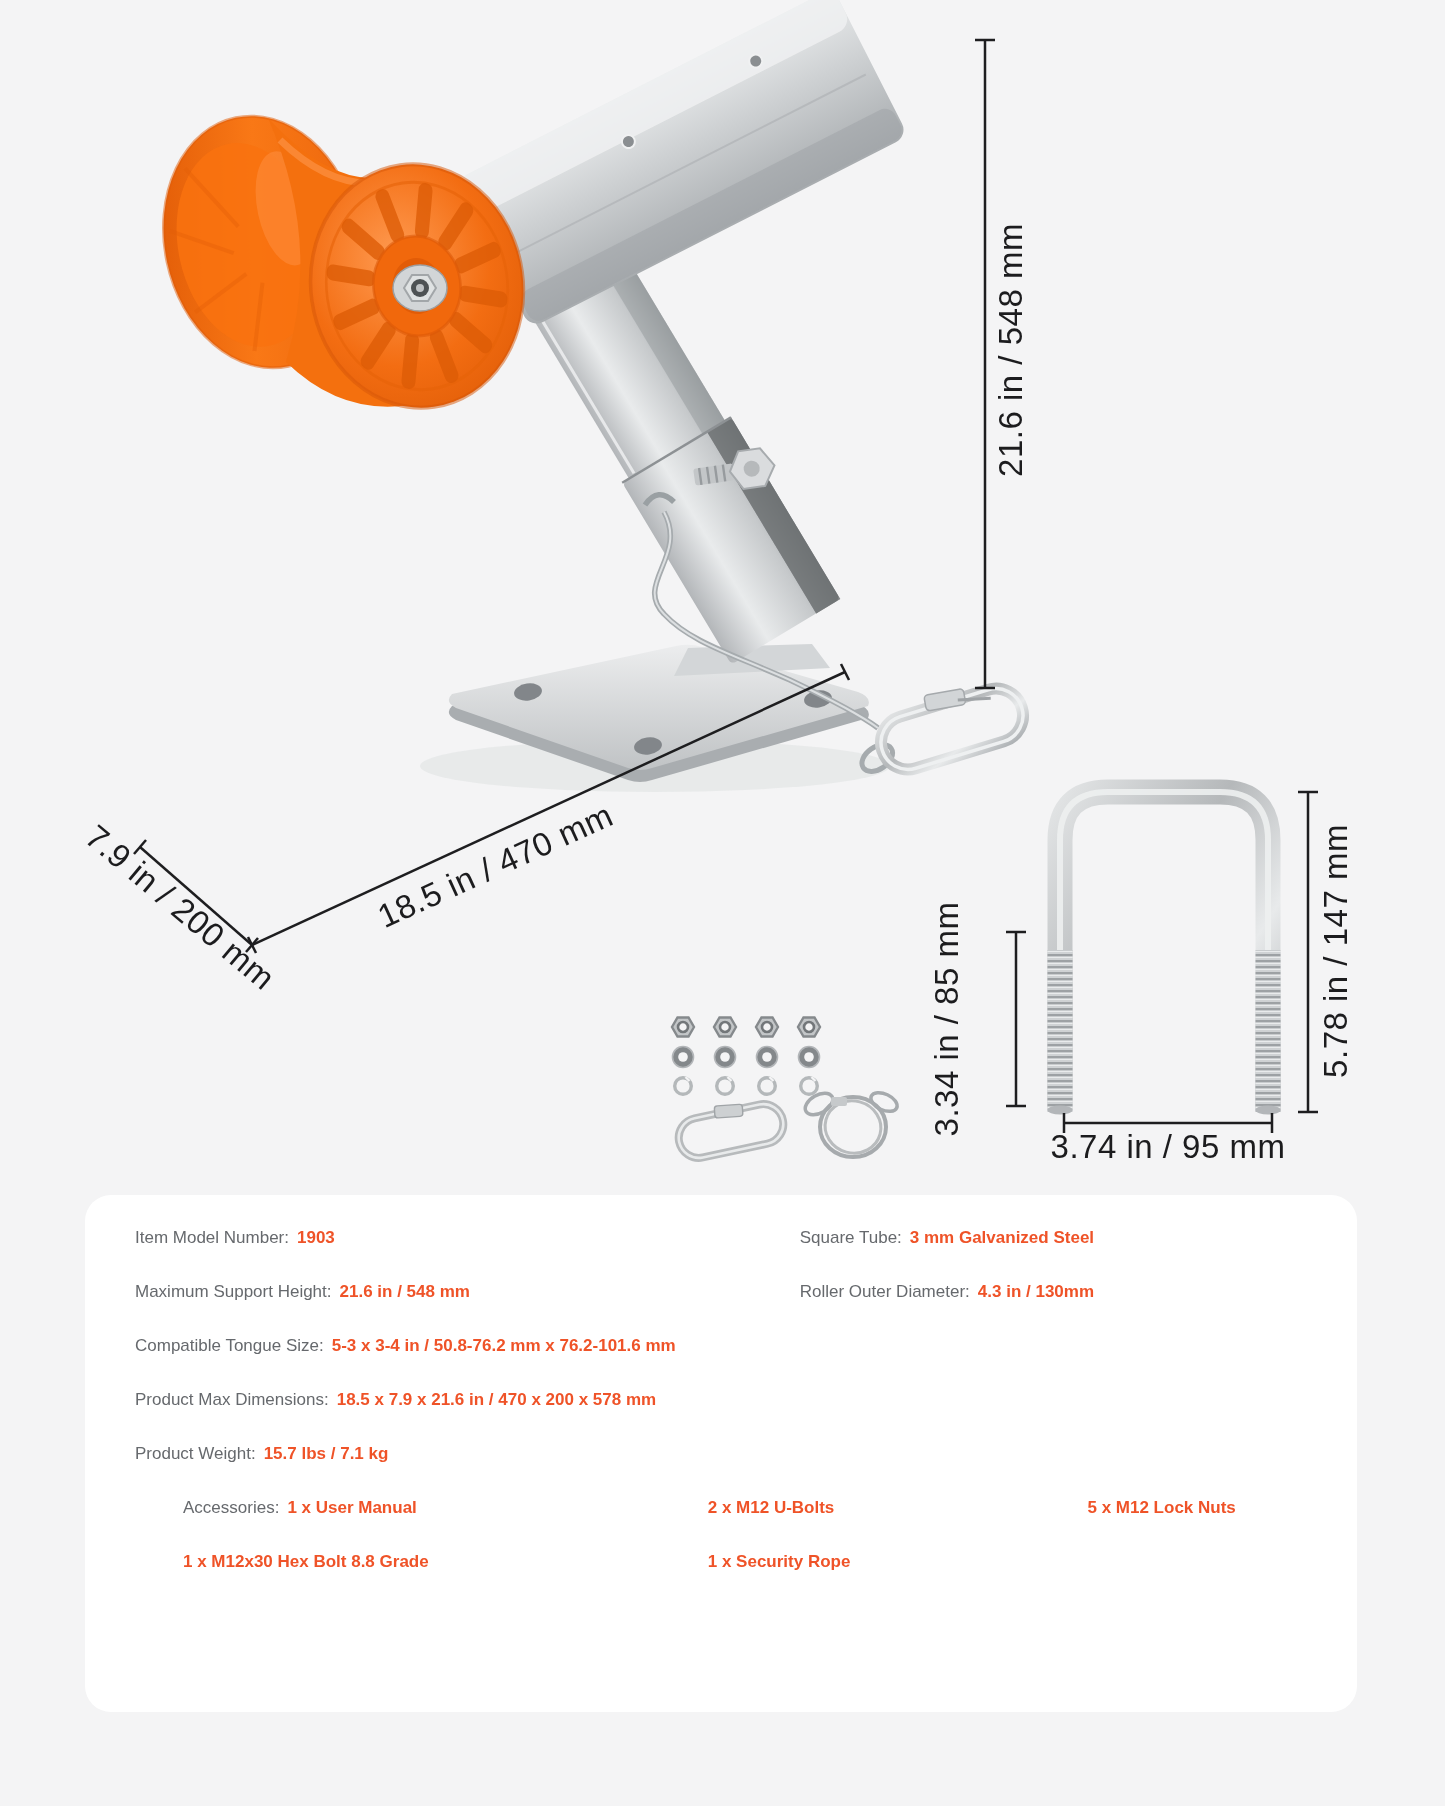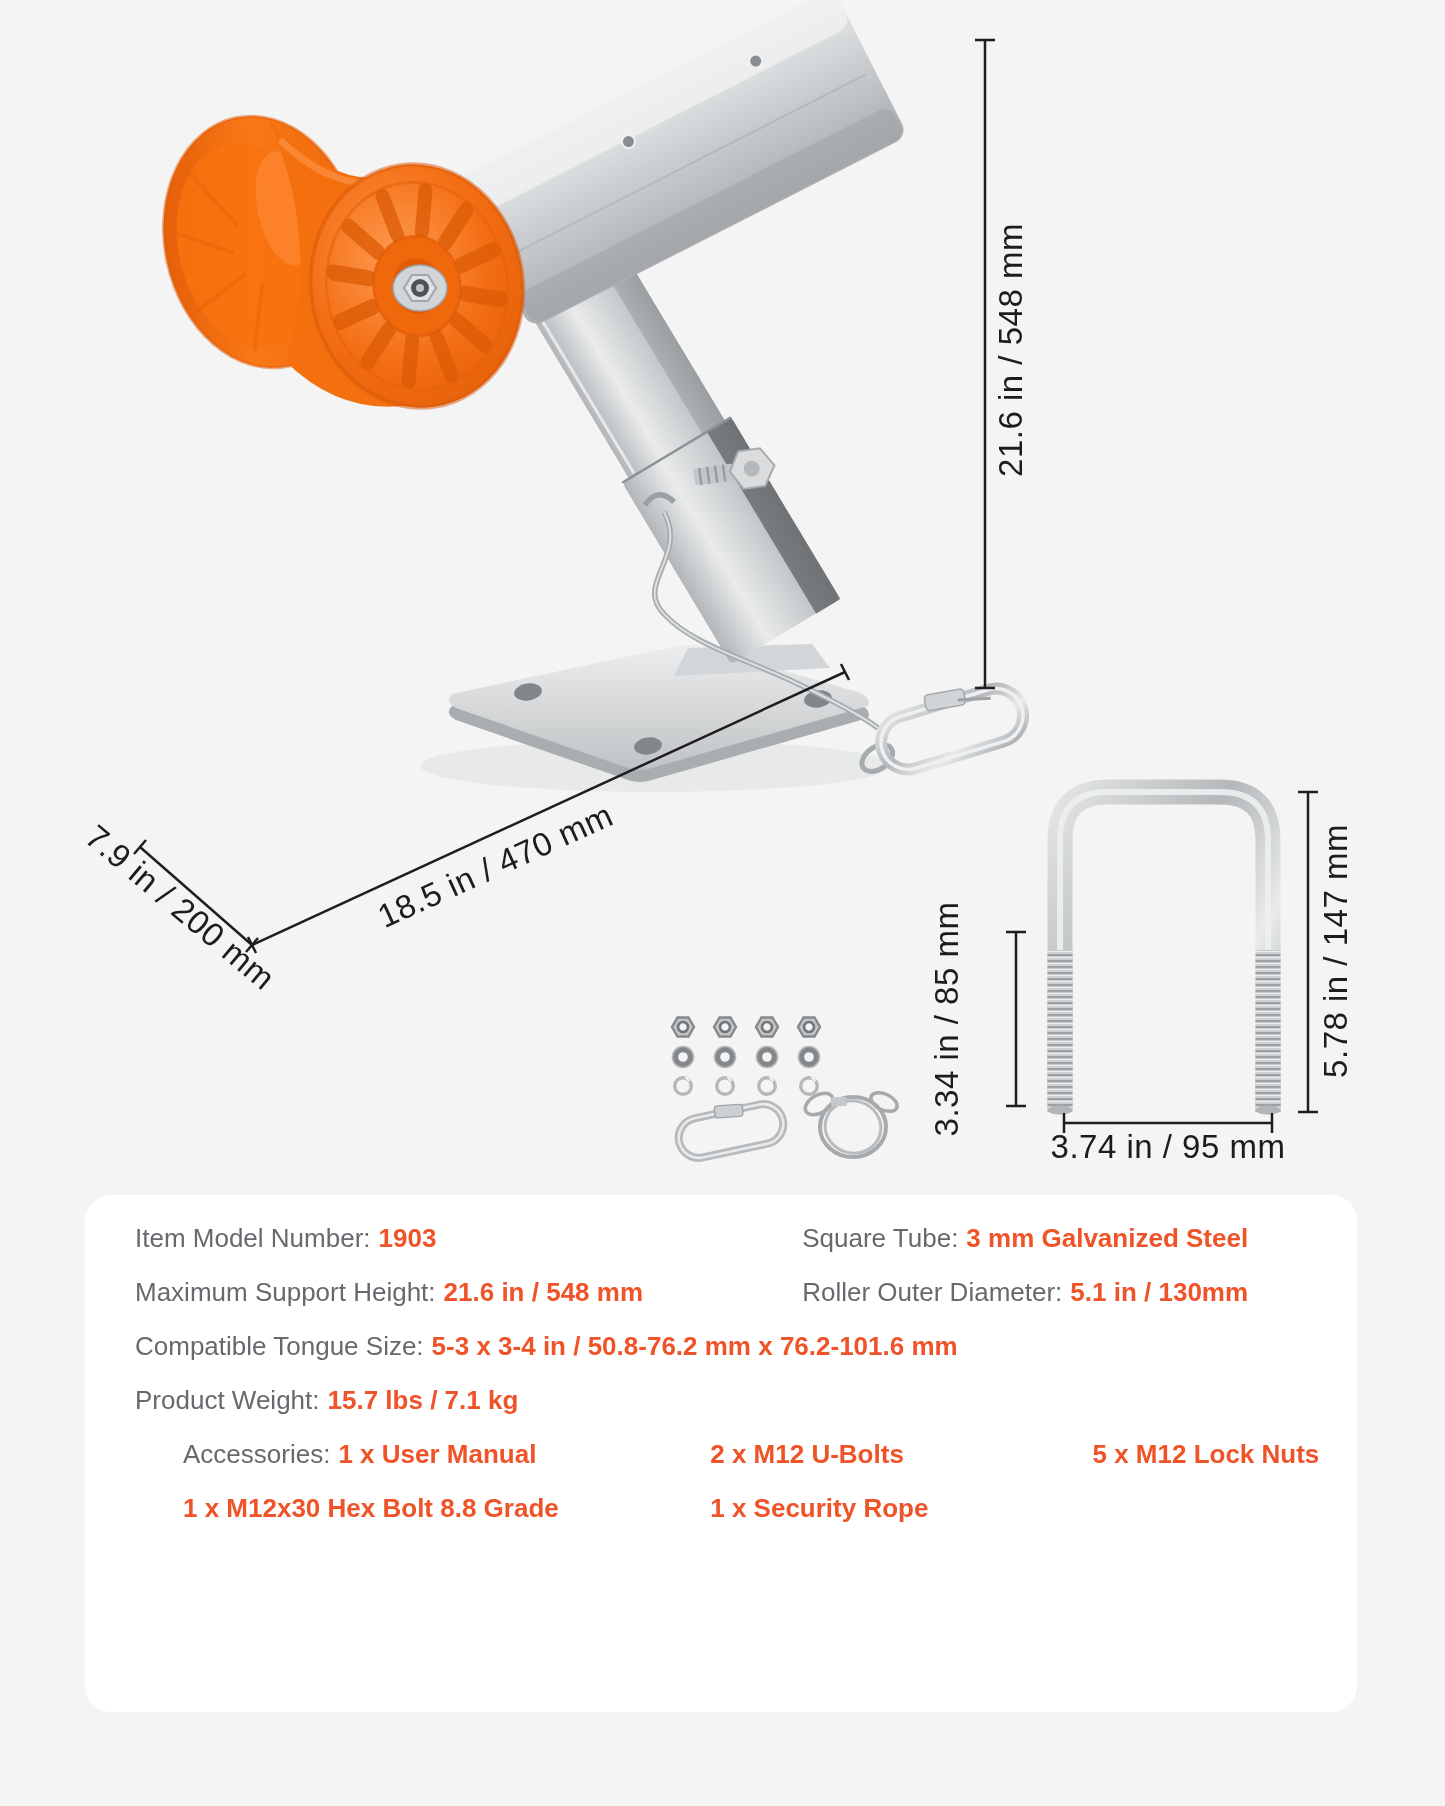--- a/index.html
+++ b/index.html
@@ -12,21 +12,21 @@
   .stage{position:relative;width:1445px;height:1806px;overflow:hidden;background:#f4f4f5;}
   .art{position:absolute;left:0;top:0;}
   .dim-text{
     font-family:"Liberation Sans","DejaVu Sans",sans-serif;
     font-size:33px;fill:#1c1c1e;letter-spacing:.5px;
   }
   .panel{
     position:absolute;left:85px;top:1195px;width:1272px;height:517px;
     background:#ffffff;border-radius:26px;
     padding:16px 0 0 50px;box-sizing:border-box;
-    font-size:26px;
+    font-size:17px;
   }
   .prow{height:54px;line-height:54px;white-space:nowrap;}
   .cell{display:inline-block;vertical-align:top;}
   .cell.left{width:660px;}
   .cell.a1{width:520px;margin-left:48px;}
   .cell.a2{width:375px;}
   .lbl{color:#66696d;}
   .val{color:#ef5328;font-weight:bold;margin-left:8px;}
   .val.solo{margin-left:0;}
 </style>
@@ -305,28 +305,31 @@
         <span class="lbl">Square Tube:</span><span class="val">3 mm Galvanized Steel</span>
       </span>
     </div>
 
 
     <div class="prow">
       <span class="cell left">
         <span class="lbl">Maximum Support Height:</span><span class="val">21.6 in / 548 mm</span>
       </span>
       <span class="cell">
-        <span class="lbl">Roller Outer Diameter:</span><span class="val">5.1 in / 130mm</span>
+        <span class="lbl">Roller Outer Diameter:</span><span class="val">4.3 in / 130mm</span>
       </span>
     </div>
 
     <div class="prow">
       <span class="lbl">Compatible Tongue Size:</span><span class="val">5-3 x 3-4 in / 50.8-76.2 mm x 76.2-101.6 mm</span>
     </div>
 
+    <div class="prow">
+      <span class="lbl">Product Max Dimensions:</span><span class="val">18.5 x 7.9 x 21.6 in / 470 x 200 x 578 mm</span>
+    </div>
 
     <div class="prow">
       <span class="lbl">Product Weight:</span><span class="val">15.7 lbs / 7.1 kg</span>
     </div>
 
     <div class="prow">
       <span class="cell a1">
         <span class="lbl">Accessories:</span><span class="val">1 x User Manual</span>
       </span>
       <span class="cell a2">

